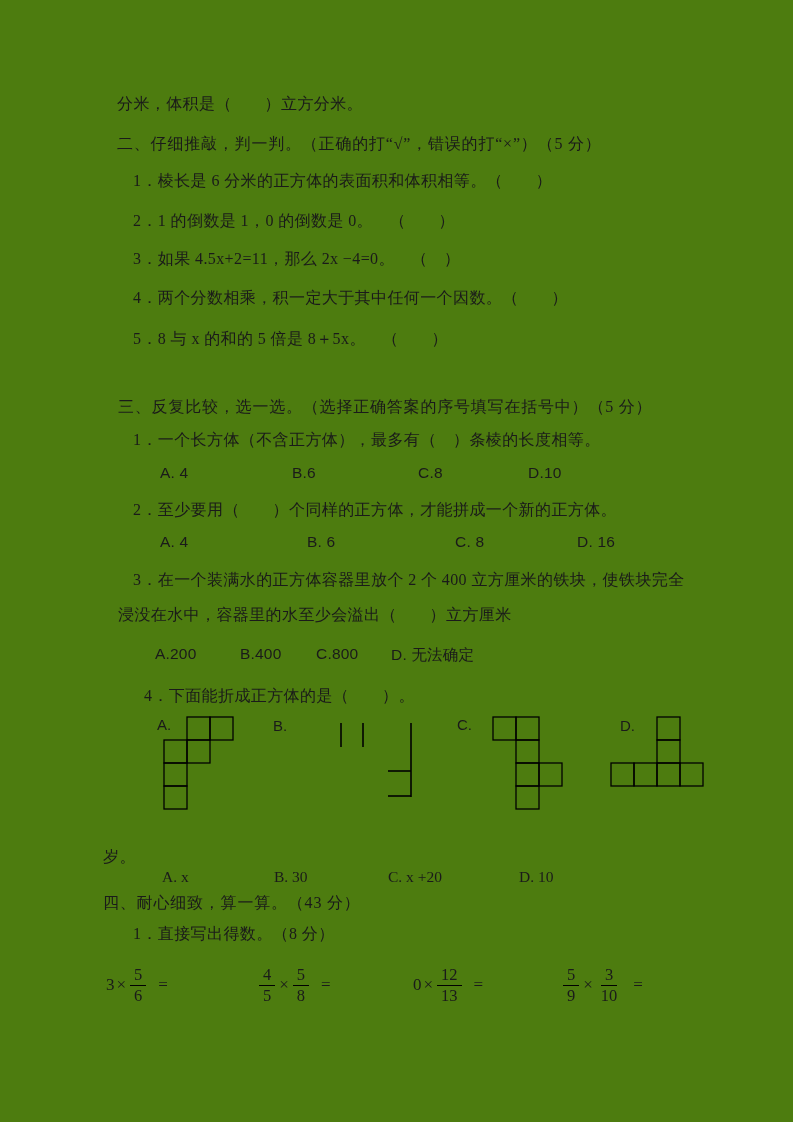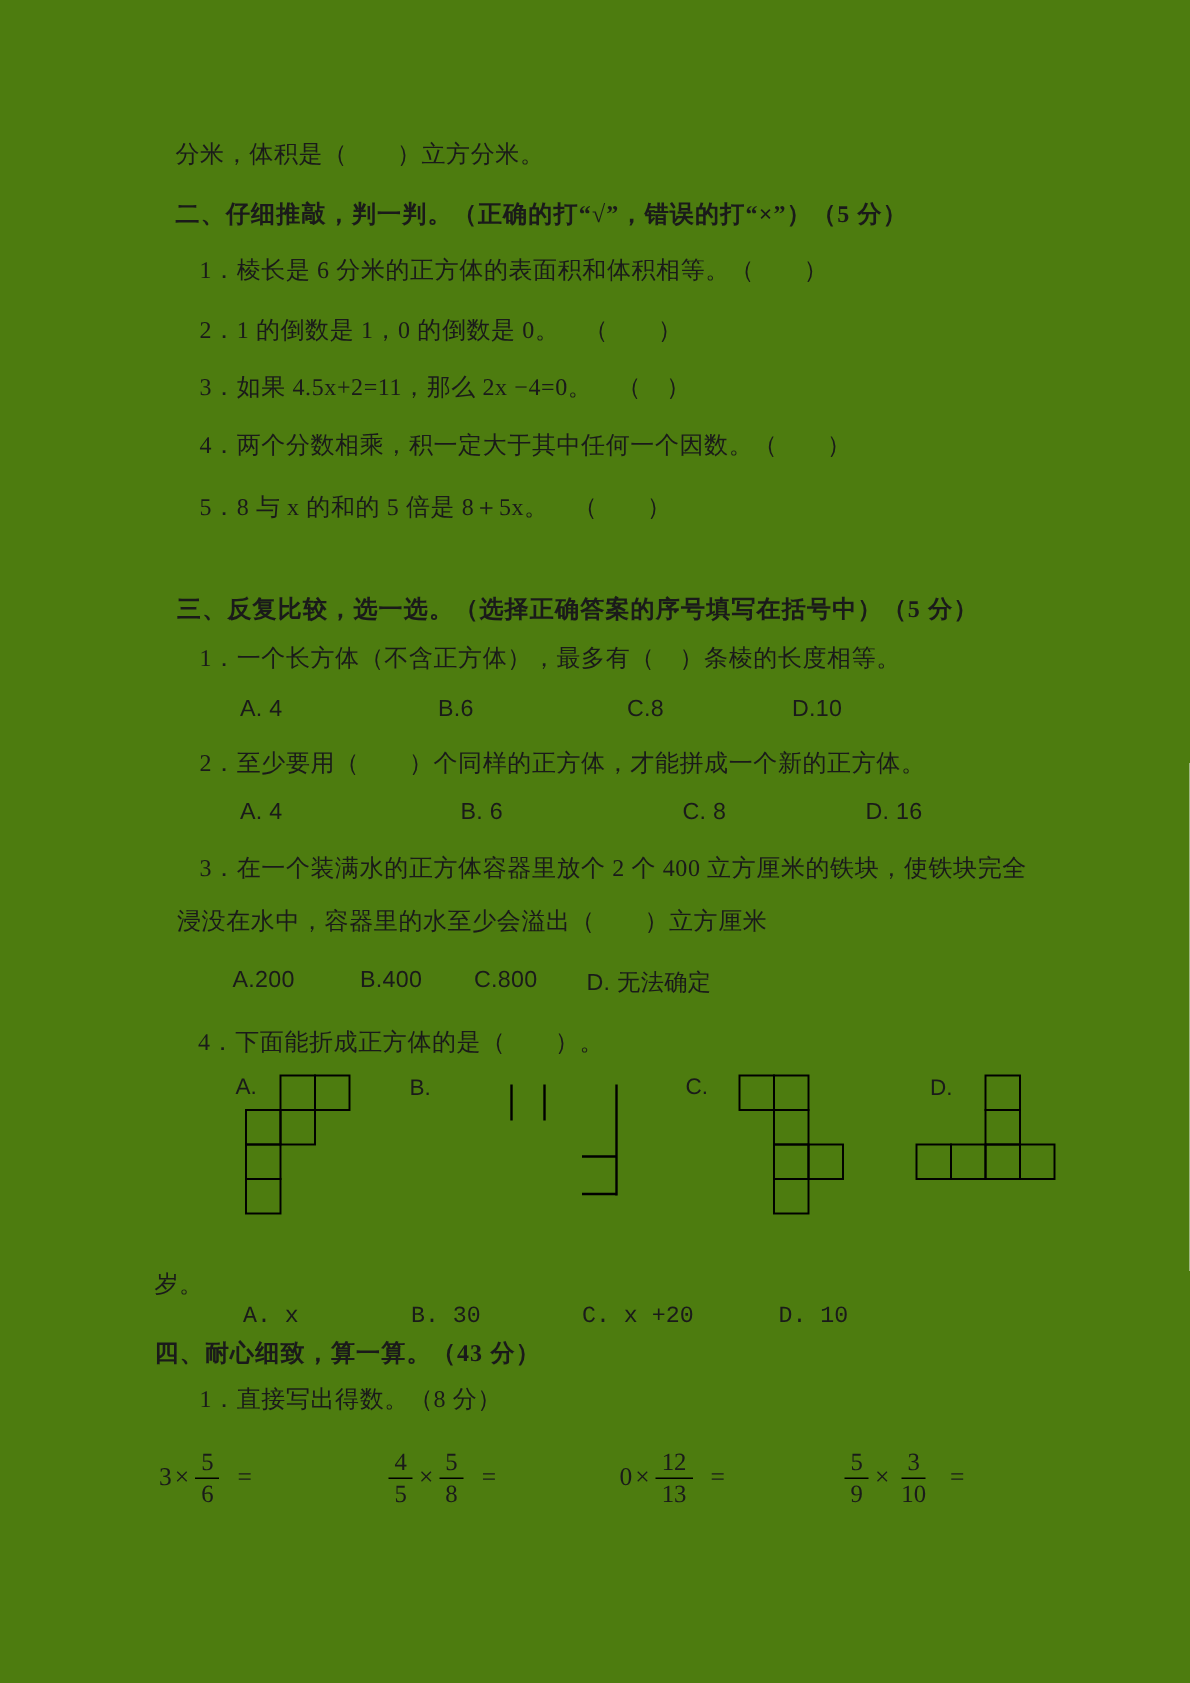--- a/index.html
+++ b/index.html
@@ -12,26 +12,26 @@
     font-family:"Liberation Serif", serif;
     overflow:hidden;
   }
   .line{
     position:absolute;
     font-size:16px;
     line-height:22px;
     white-space:nowrap;
     letter-spacing:0.4px;
   }
-  .bold{font-weight:700;letter-spacing:0.8px;}
+  .bold{font-weight:400;letter-spacing:0.8px;}
   .sans{font-family:"Liberation Sans", sans-serif;letter-spacing:0.2px;}
   .opts{position:absolute;left:0;top:0;width:674px;height:22px;}
   .opts span{position:absolute;font-size:15.5px;white-space:nowrap;}
   .opts.sans span{font-family:"Liberation Sans", sans-serif;}
-  .opts.serif span{font-family:Liberation Mono, monospace;}
+  .opts.serif span{font-family:Liberation Serif, serif;}
   .net-label{
     position:absolute;
     font-family:"Liberation Sans", sans-serif;
     font-size:15px;color:#1a1a1a;
   }
   .net{position:absolute;}
   .net svg rect{fill:none;stroke:#000;stroke-width:1.3;}
   .net svg line{stroke:#000;stroke-width:1.6;}
   .expr{
     position:absolute;
@@ -88,21 +88,21 @@
 
   <div class="line" style="left:133px;top:569px">3．在一个装满水的正方体容器里放个 2 个 400 立方厘米的铁块，使铁块完全</div>
   <div class="line" style="left:118px;top:604px">浸没在水中，容器里的水至少会溢出（　　）立方厘米</div>
   <div class="opts sans" style="top:645px">
     <span style="left:155px">A.200</span>
     <span style="left:240px">B.400</span>
     <span style="left:316px">C.800</span>
     <span style="left:391px">D. 无法确定</span>
   </div>
 
-  <div class="line" style="left:132px;top:685px">4．下面能折成正方体的是（　　）。</div>
+  <div class="line" style="left:144px;top:685px">4．下面能折成正方体的是（　　）。</div>
 
   <span class="net-label" style="left:157px;top:716px">A.</span>
   <div class="net" style="left:163px;top:716px"><svg width="71" height="94">
         <rect x="24" y="1" width="23" height="23"></rect>
         <rect x="47" y="1" width="23" height="23"></rect>
         <rect x="1" y="24" width="23" height="23"></rect>
         <rect x="24" y="24" width="23" height="23"></rect>
         <rect x="1" y="47" width="23" height="23"></rect>
         <rect x="1" y="70" width="23" height="23"></rect>
       </svg></div>

